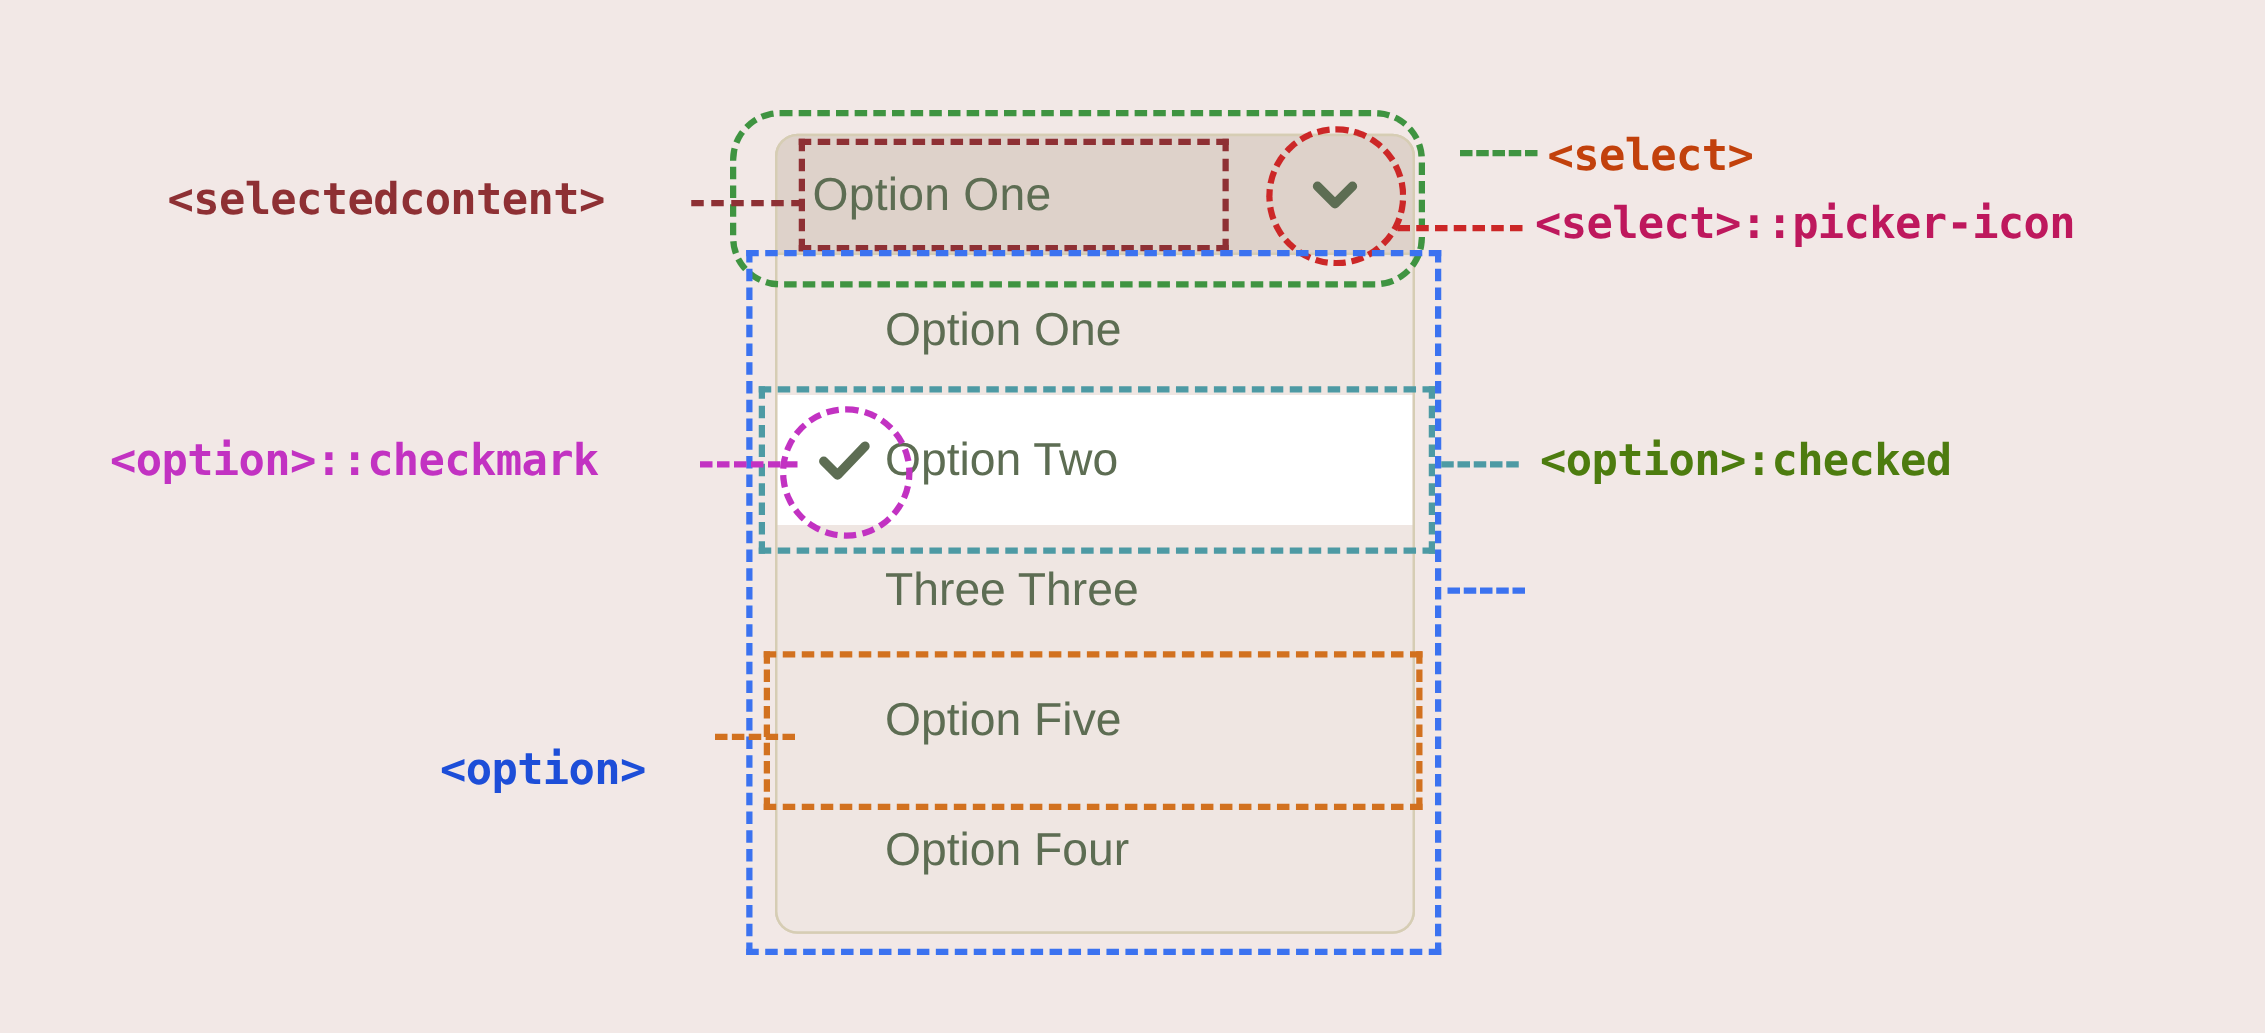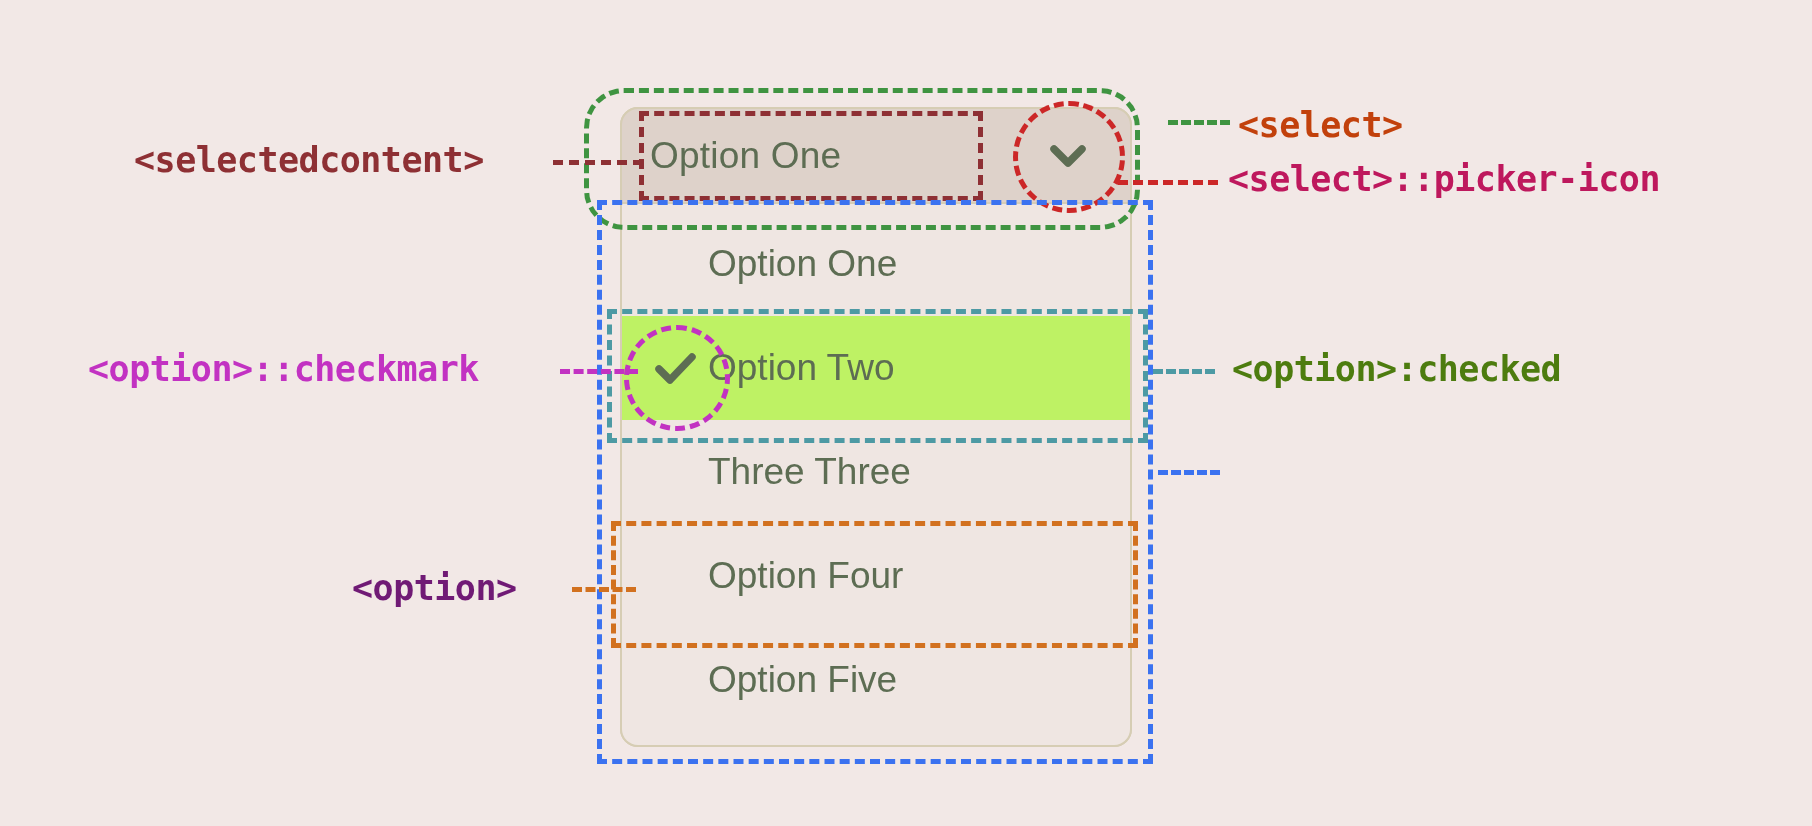--- a/index.html
+++ b/index.html
@@ -86,21 +86,21 @@
   .option {
     height: 104px;
     display: flex;
     align-items: center;
     padding-left: 20px;
     font-size: 37px;
     color: #5d6d53;
     box-sizing: border-box;
   }
   .option.checked {
-    background: #bef264;
+    background: #ffffff;
   }
   .option .checkmark {
     width: 66px;
     min-width: 66px;
     display: flex;
     align-items: center;
     justify-content: center;
   }
   .option .checkmark svg { display:block; }
   .option .opt-label { white-space: nowrap; }
@@ -169,26 +169,26 @@
       <span class="opt-label">Option Two</span>
     </div>
 
     <div class="option">
       <span class="checkmark"></span>
       <span class="opt-label">Three Three</span>
     </div>
 
     <div class="option">
       <span class="checkmark"></span>
+      <span class="opt-label">Option Five</span>
+    </div>
+
+    <div class="option">
+      <span class="checkmark"></span>
       <span class="opt-label">Option Four</span>
-    </div>
-
-    <div class="option">
-      <span class="checkmark"></span>
-      <span class="opt-label">Option Five</span>
     </div>
 
   </div>
 
   <div class="ann-box" style="left:584px; top:88px; width:556px; height:142px;
               border:5px dashed #3f9441; border-radius:40px;"></div>
 
   <div class="ann-box" style="left:639px; top:111px; width:344px; height:90px;
               border:5px dashed #8e3034;"></div>
 
@@ -225,15 +225,15 @@
 
   <div class="ann-label" style="left:1238px; top:105px; color:#c2410c;">&lt;select&gt;</div>
 
   <div class="ann-label" style="left:1228px; top:159px; color:#be185d;">&lt;select&gt;::picker-icon</div>
 
   <div class="ann-label" style="left:88px; top:349px; color:#c232c2;">&lt;option&gt;::checkmark</div>
 
   <div class="ann-label" style="left:1232px; top:349px; color:#4d7c0f;">&lt;option&gt;:checked</div>
 
 
-  <div class="ann-label" style="left:352px; top:568px; color:#701a75;">&lt;option&gt;</div>
+  <div class="ann-label" style="left:352px; top:596px; color:#1d4ed8;">&lt;option&gt;</div>
 
 </div>
 
 </body></html>

